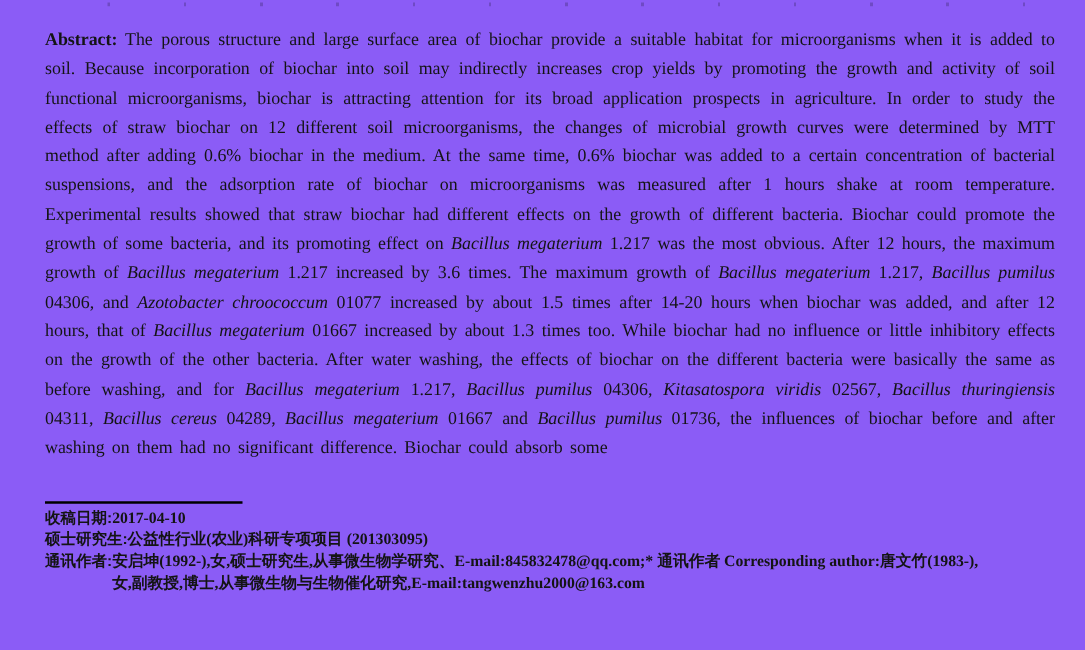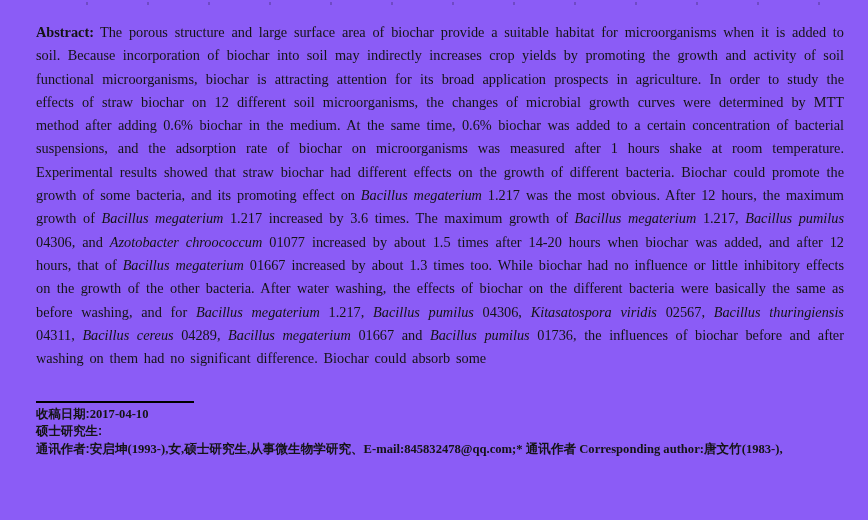--- a/index.html
+++ b/index.html
@@ -76,23 +76,25 @@
   <div class="footnote">
     <div class="rule"></div>
 
     <div class="fline">
       <span class="flabel">收稿日期:</span>
       <span class="fvalue">2017-04-10</span>
     </div>
 
     <div class="fline">
       <span class="flabel">硕士研究生:</span>
+      <span class="fvalue">公益性行业(农业)科研专项项目 (201303095)</span>
     </div>
 
     <div class="fline">
       <span class="flabel">通讯作者:</span>
       <span class="bio-content fvalue">
-        <span>安启坤(1993-),女,硕士研究生,从事微生物学研究、E-mail:845832478@qq.com;* 通讯作者 Corresponding author:唐文竹(1983-),</span>
+        <span>安启坤(1992-),女,硕士研究生,从事微生物学研究、E-mail:845832478@qq.com;* 通讯作者 Corresponding author:唐文竹(1983-),</span>
+        <span>女,副教授,博士,从事微生物与生物催化研究,E-mail:tangwenzhu2000@163.com</span>
       </span>
     </div>
   </div>
 
 </div>
 
 </body></html>

